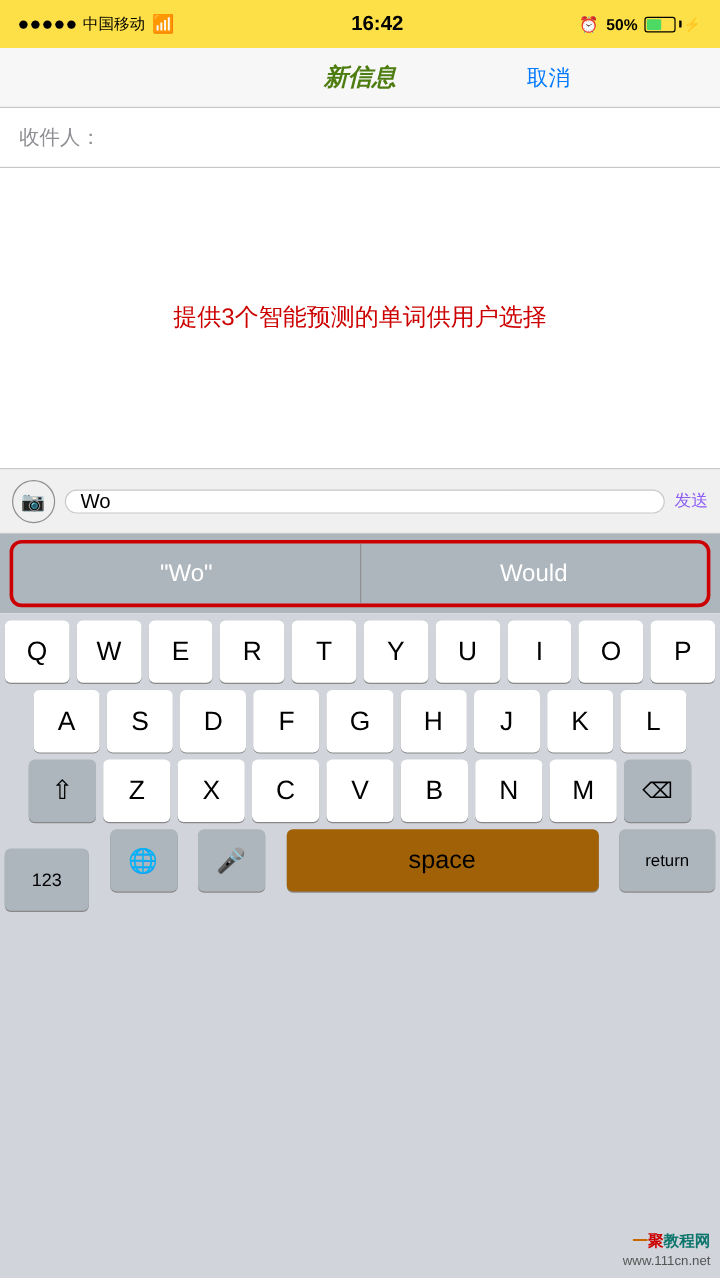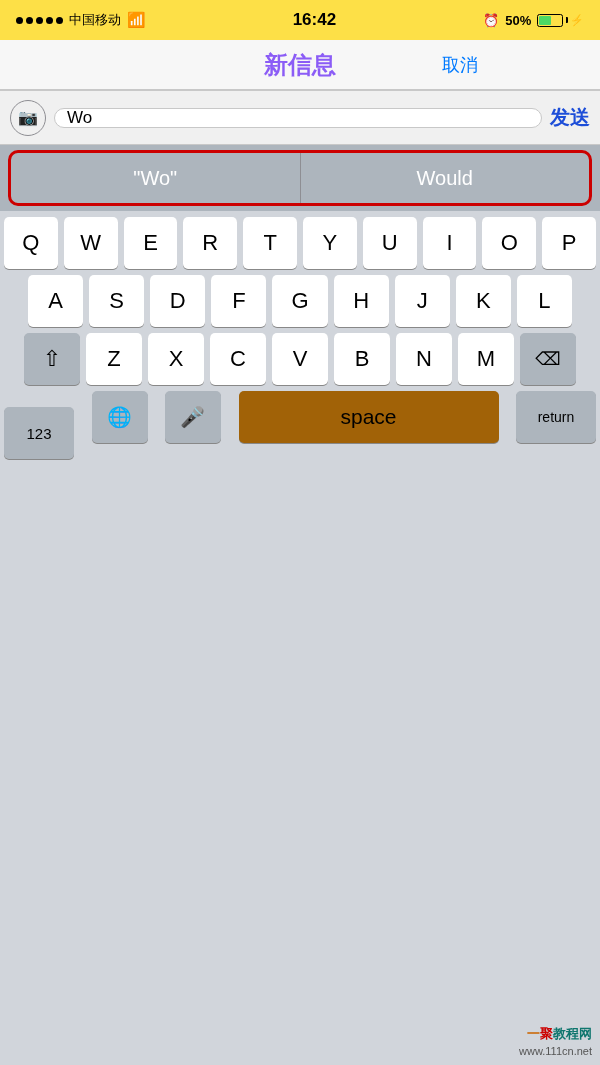--- a/index.html
+++ b/index.html
@@ -142,23 +142,23 @@
       flex: 1;
       height: 20px;
       border: 1px solid #c8c8c8;
       border-radius: 18px;
       background: #ffffff;
       padding: 0 12px;
       font-size: 17px;
       outline: none;
     }
     .send-btn {
-      font-size: 20px;
-      color: #1d4ed8;
-      font-weight: 700;
+      font-size: 14px;
+      color: #8b5cf6;
+      font-weight: 400;
       background: none;
       border: none;
       cursor: pointer;
     }
 
     
     .predictive-bar {
       width: 100%;
       height: 56px;
       background: #adb5bd;
@@ -291,27 +291,34 @@
           <div class="battery-fill"></div>
         </div>
         <div class="battery-tip"></div>
         <span class="bolt">⚡</span>
       </div>
     </div>
   </div>
 
   <div class="nav-bar">
     <div style="flex:1"></div>
-    <div style="font-size:24px;font-weight:600;color:#8b5cf6;">新信息</div>
+    <div style="font-size:20px;font-weight:600;color:#4d7c0f;font-style:italic;">新信息</div>
     <div style="flex:1;display:flex;justify-content:center;">
       <span style="font-size:18px;color:#007aff;cursor:pointer;">取消</span>
     </div>
   </div>
 
-
+  <div class="recipient-bar">
+    <span class="recipient-label">收件人：</span>
+    <input class="recipient-input" type="text" value="" style="">
+  </div>
+
+  <div class="content-area">
+    <div class="annotation-text">提供3个智能预测的单词供用户选择</div>
+  </div>
 
   <div class="message-input-area">
     <div class="camera-btn">
       <span>📷</span>
     </div>
     <input class="message-text-input" type="text" value="Wo" style="">
     <button class="send-btn">发送</button>
   </div>
 
   <div class="predictive-bar-wrapper">

